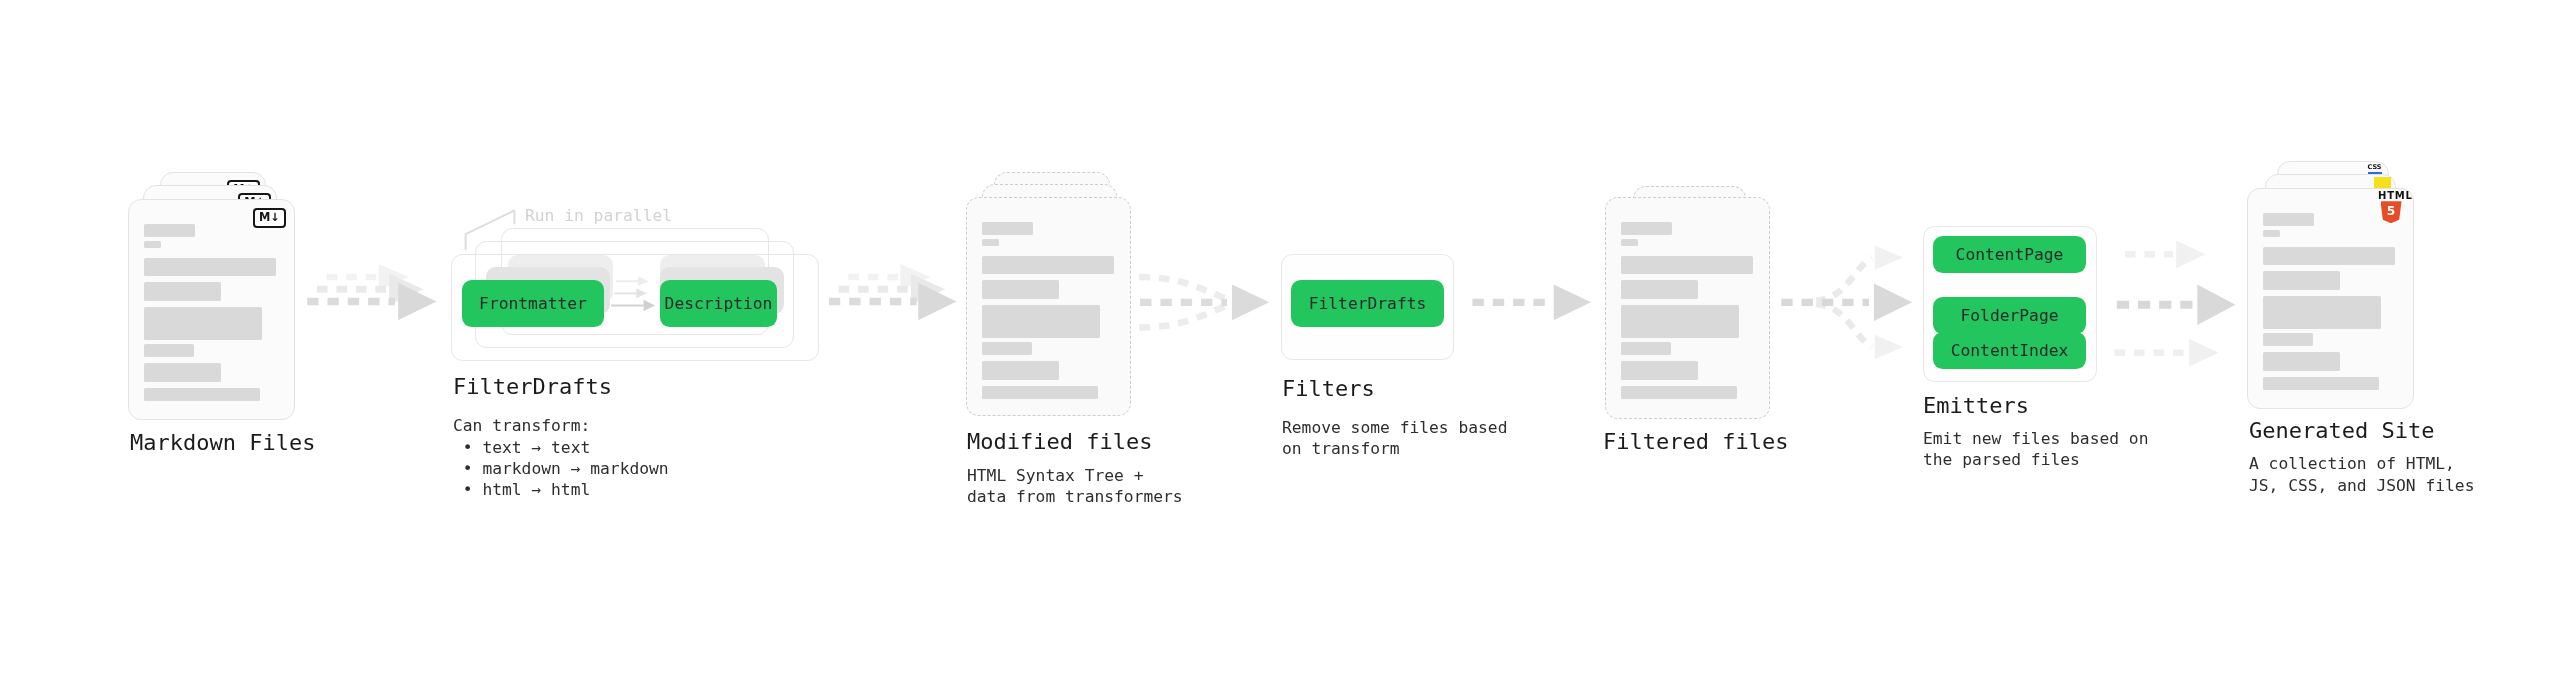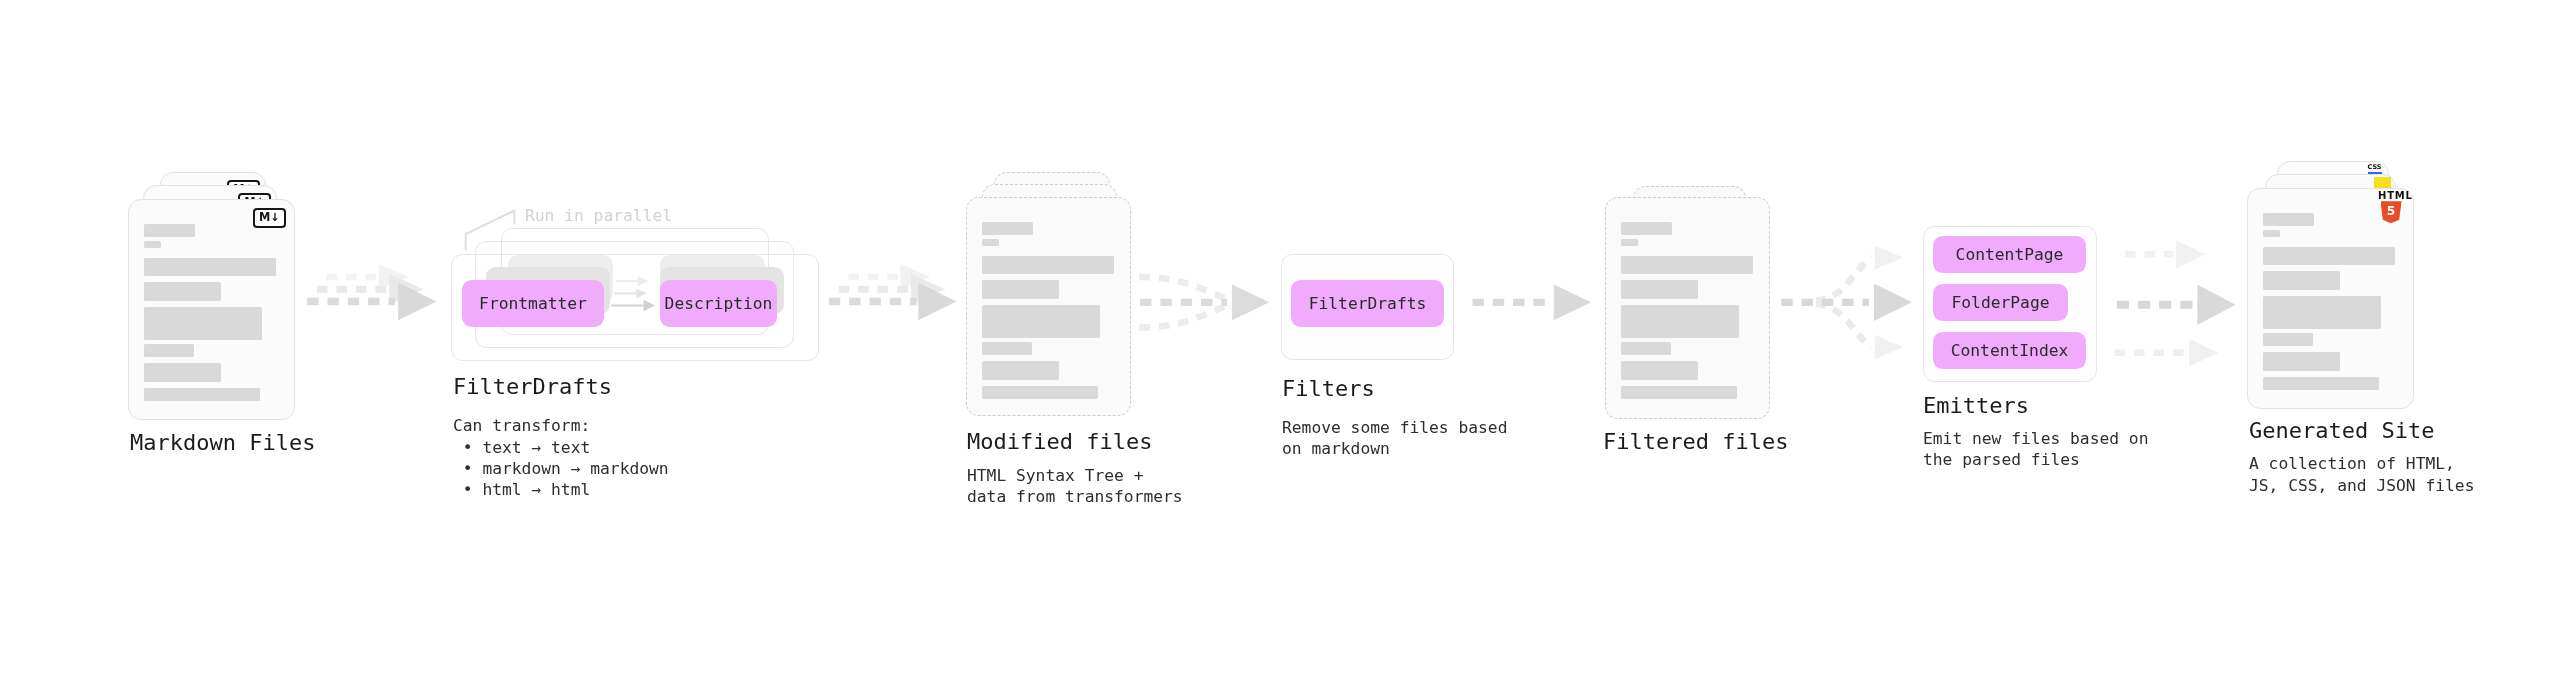--- a/index.html
+++ b/index.html
@@ -8,21 +8,21 @@
   svg.overlay{position:absolute;left:0;top:0;z-index:5;pointer-events:none;}
 
   
   .card{position:absolute;background:#fbfbfb;border:1.6px solid #e3e3e3;border-radius:13px;box-sizing:border-box;}
   
   .dcard{position:absolute;background:#fafafa;border:1.6px dashed #cdcdcd;border-radius:13px;box-sizing:border-box;}
   
   .panel{position:absolute;background:transparent;border:1.6px solid #e6e6e6;border-radius:11.4px;box-sizing:border-box;}
   .panel.filled{background:#fefefe;}
   
-  .pill{position:absolute;background:#f0abfc;border-radius:9.8px;color:#2a2a2a;font-size:16.3px;
+  .pill{position:absolute;background:#22c55e;border-radius:9.8px;color:#2a2a2a;font-size:16.3px;
         display:flex;align-items:center;justify-content:center;box-sizing:border-box;white-space:pre;}
   .pill.ghost1{background:#e3e3e3;}
   .pill.ghost2{background:#eeeeee;}
 
   
   .bars{position:absolute;left:15.4px;top:24.4px;}
   .bar{background:#d9d9d9;border-radius:1.6px;}
   .bar:nth-child(1){width:51px;height:13px;margin-bottom:4.1px;}
   .bar:nth-child(2){width:17px;height:6.5px;margin-bottom:9.8px;}
   .bar:nth-child(3){width:132px;height:18.7px;margin-bottom:5.7px;}
@@ -176,40 +176,40 @@
     </div>
   </div>
   <div class="title" style="left:967px;top:428px">Modified files</div>
   <div class="desc" style="left:967px;top:465px">HTML Syntax Tree +</div>
   <div class="desc" style="left:967px;top:486px">data from transformers</div>
 
   <div class="panel filled" style="left:1281px;top:254px;width:173px;height:106px"></div>
   <div class="pill" style="left:1291px;top:280px;width:153px;height:47px">FilterDrafts</div>
   <div class="title" style="left:1282px;top:375px">Filters</div>
   <div class="desc" style="left:1282px;top:417px">Remove some files based</div>
-  <div class="desc" style="left:1282px;top:438px">on markdown</div>
+  <div class="desc" style="left:1282px;top:438px">on transform</div>
 
   <div class="dcard" style="left:1633px;top:186px;width:113px;height:222px"></div>
   <div class="dcard" style="left:1605px;top:197px;width:165px;height:222px">
     <div class="bars">
       <div class="bar"></div>
         <div class="bar"></div>
         <div class="bar"></div>
         <div class="bar"></div>
       <div class="bar"></div>
         <div class="bar"></div>
         <div class="bar"></div>
         <div class="bar"></div>
     </div>
   </div>
   <div class="title" style="left:1603px;top:428px">Filtered files</div>
 
   <div class="panel filled" style="left:1923px;top:226px;width:174px;height:156px"></div>
   <div class="pill" style="left:1933px;top:236px;width:153px;height:37px">ContentPage</div>
-  <div class="pill" style="left:1933px;top:284px;width:135px;height:37px">FolderPage</div>
+  <div class="pill" style="left:1933px;top:297px;width:153px;height:37px">FolderPage</div>
   <div class="pill" style="left:1933px;top:332px;width:153px;height:37px">ContentIndex</div>
   <div class="title" style="left:1923px;top:392px">Emitters</div>
   <div class="desc" style="left:1923px;top:428px">Emit new files based on</div>
   <div class="desc" style="left:1923px;top:449px">the parsed files</div>
 
   <div class="card" style="left:2277px;top:161px;width:112px;height:221px">
     <div class="css-badge" style="right:6.5px;top:2.4px">
       <span class="css-word">CSS</span>
       <div class="css-bar"></div>
     </div>

